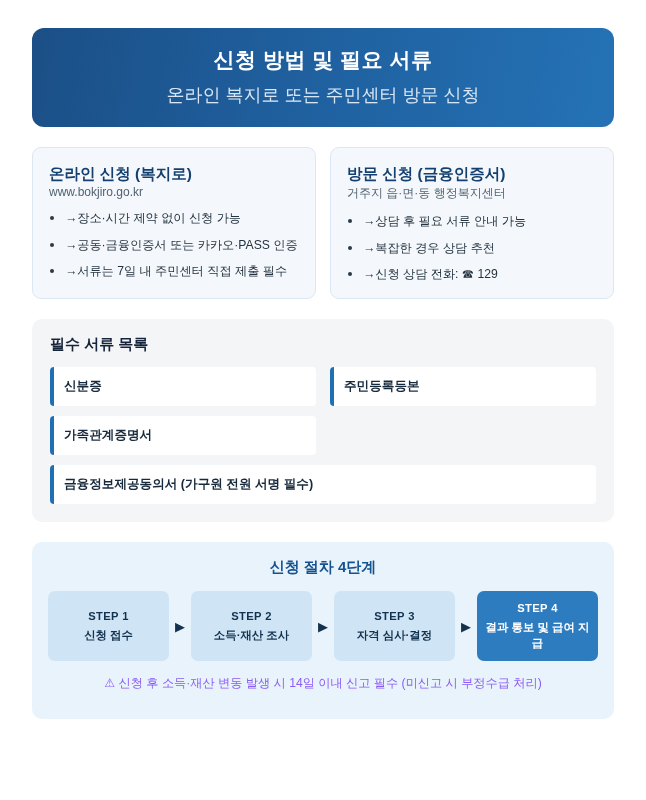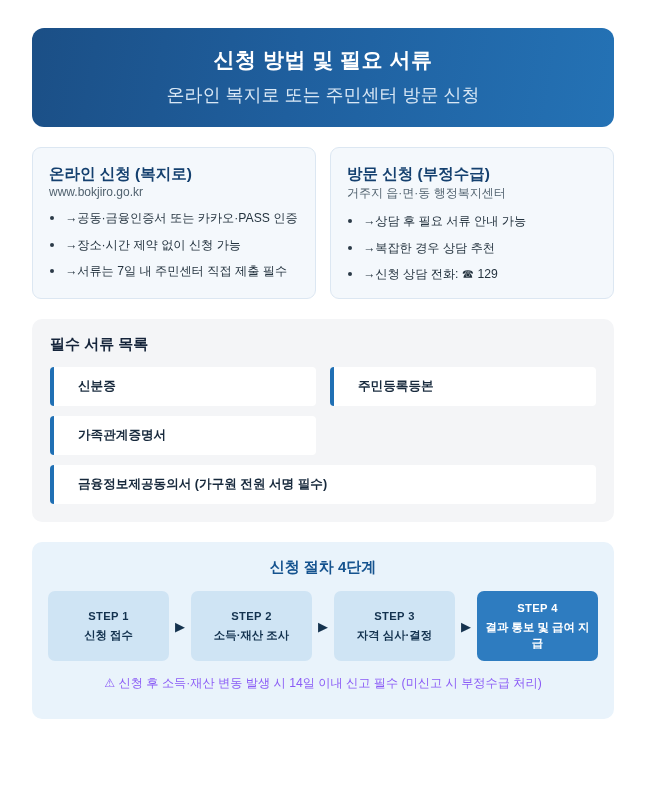--- a/index.html
+++ b/index.html
@@ -105,21 +105,21 @@
   }
   .docs-grid {
     display: flex;
     flex-wrap: wrap;
     gap: 10px 14px;
   }
   .doc-item {
     background: #ffffff;
     border-left: 4px solid #1f6fb4;
     border-radius: 4px;
-    padding: 11px 24px;
+    padding: 11px 10px;
     font-size: 12.6px;
     font-weight: bold;
     color: #17293c;
     width: calc(50% - 7px);
   }
   .doc-item.full { width: 100%; }
 
   
   .steps-wrap {
     margin-top: 20px;
@@ -189,28 +189,28 @@
     <div class="banner-title">신청 방법 및 필요 서류</div>
     <div class="banner-sub">온라인 복지로 또는 주민센터 방문 신청</div>
   </div>
 
   <div class="two-col">
 
     <div class="card">
       <div class="card-title">온라인 신청 (복지로)</div>
       <div class="card-sub">www.bokjiro.go.kr</div>
       <ul class="bullets">
+        <li>→장소·시간 제약 없이 신청 가능</li>
         <li>→공동·금융인증서 또는 카카오·PASS 인증</li>
-        <li>→장소·시간 제약 없이 신청 가능</li>
         <li>→서류는 7일 내 주민센터 직접 제출 필수</li>
       </ul>
     </div>
 
     <div class="card">
-      <div class="card-title">방문 신청 (부정수급)</div>
+      <div class="card-title">방문 신청 (금융인증서)</div>
       <div class="card-sub">거주지 읍·면·동 행정복지센터</div>
       <ul class="bullets">
         <li>→상담 후 필요 서류 안내 가능</li>
         <li>→복잡한 경우 상담 추천</li>
         <li>→신청 상담 전화: ☎ 129</li>
       </ul>
     </div>
 
   </div>
 

